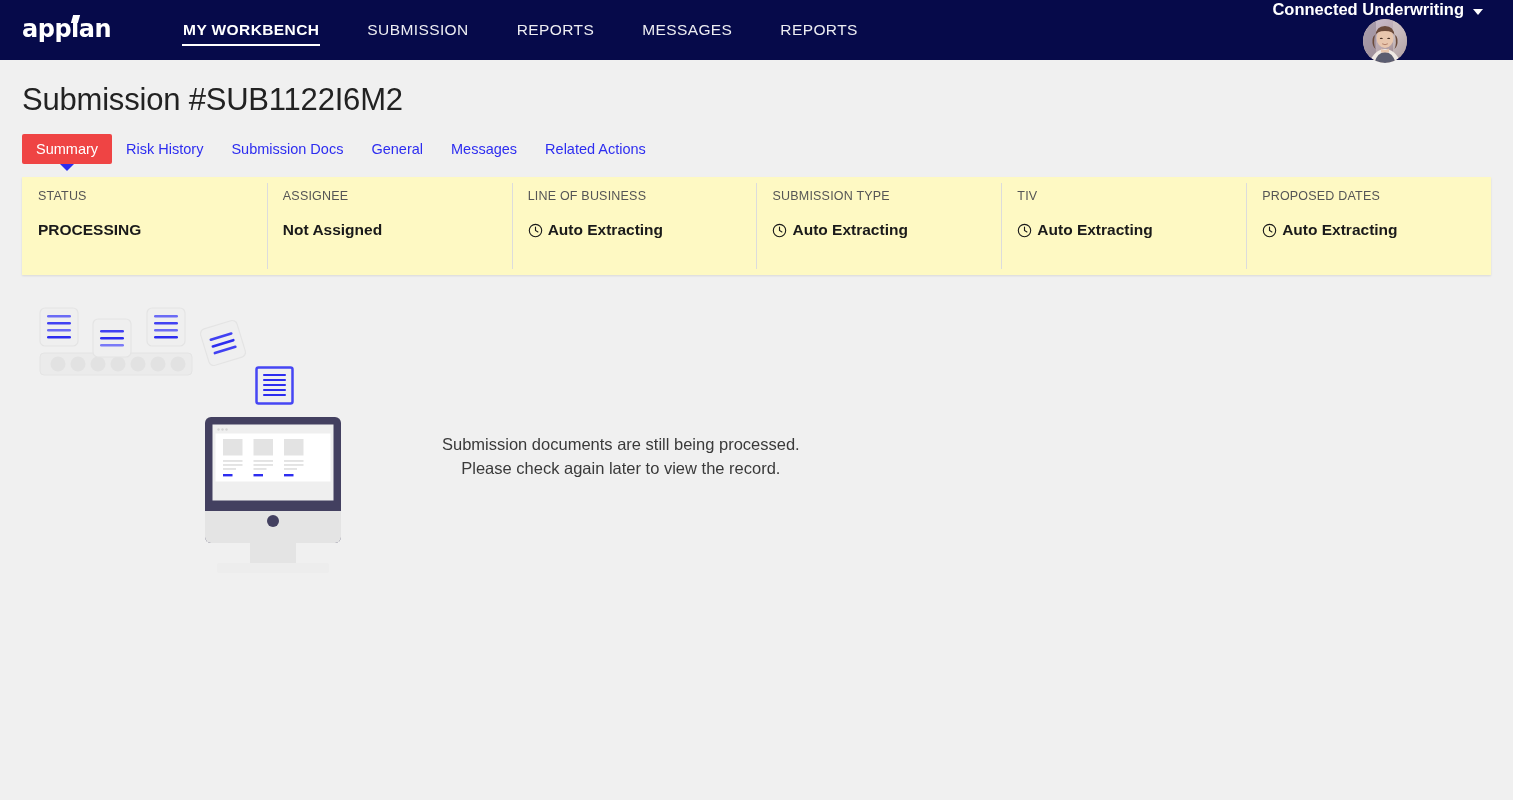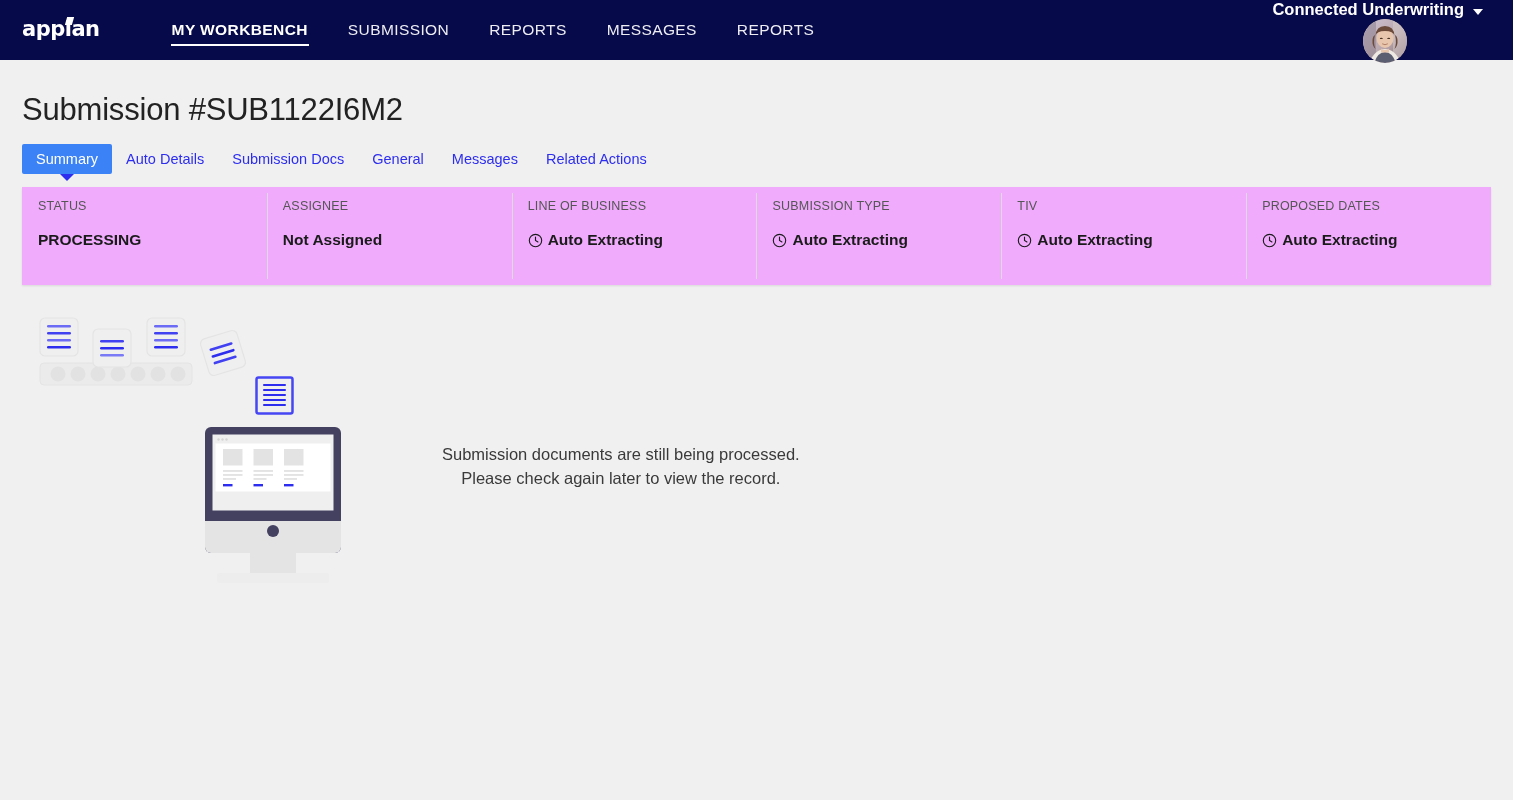--- a/index.html
+++ b/index.html
@@ -14,21 +14,21 @@
   .topbar {
     height: 60px;
     background: #060a4a;
     display: flex;
     align-items: center;
     position: relative;
   }
   .logo {
     margin-left: 22px;
     color: #ffffff;
-    font-size: 21px;
+    font-size: 24px;
     font-weight: 700;
     letter-spacing: -0.5px;
     line-height: 1;
     font-family: "DejaVu Sans", sans-serif;
     position: relative;
     top: -1px;
   }
   .logo .accent {
     display: inline-block;
     position: relative;
@@ -39,20 +39,21 @@
     top: -2px; left: 1px;
     width: 7px; height: 8px;
     background: #ffffff;
     transform: skewX(-16deg);
   }
   .navlinks {
     display: flex;
     align-items: center;
     margin-left: 52px;
     height: 60px;
+    gap: 8px;
   }
   .navlink {
     color: #ffffff;
     font-size: 15.5px;
     letter-spacing: 0.4px;
     padding: 0 20px;
     height: 60px;
     display: flex;
     align-items: center;
     position: relative;
@@ -110,42 +111,42 @@
     flex: none;
   }
   .avatar svg { display: block; }
 
   
   .page { padding: 0 22px; }
   .page-title {
     font-size: 31px;
     font-weight: 400;
     color: #222222;
-    margin-top: 32px;
+    margin-top: 22px;
     letter-spacing: -0.2px;
     font-family: "Liberation Sans", sans-serif;
   }
 
   
   .tabs {
     display: flex;
     align-items: flex-start;
     margin-top: 16px;
     gap: 0;
   }
   .tab {
     font-size: 14.5px;
     color: #2d2df0;
     padding: 7px 14px;
     cursor: pointer;
     position: relative;
     white-space: nowrap;
   }
   .tab.active {
-    background: #3b82f6;
+    background: #ef4444;
     color: #ffffff;
     border-radius: 2px;
   }
   .tab.active::after {
     content: "";
     position: absolute;
     left: 50%; margin-left: -7px;
     bottom: -7px;
     width: 0; height: 0;
     border-left: 7px solid transparent;
@@ -157,21 +158,21 @@
   .section-heading {
     margin-top: 36px;
     font-size: 14.5px;
     font-weight: 700;
     color: #6b6b6b;
   }
 
   
   .info-card {
     margin-top: 13px;
-    background: #f0abfc;
+    background: #fef9c3;
     height: 98px;
     display: flex;
     box-shadow: 0 1px 2px rgba(0,0,0,0.10);
     width: 1469px;
   }
   .info-cell {
     flex: 1 1 0;
     padding: 12px 16px 0 16px;
     position: relative;
     min-width: 0;
@@ -270,21 +271,21 @@
     </div>
   </div>
 </div>
 
 <div class="page">
 
   <h1 class="page-title">Submission #SUB1122I6M2</h1>
 
   <div class="tabs">
     <div class="tab active">Summary</div>
-    <div class="tab">Auto Details</div>
+    <div class="tab">Risk History</div>
     <div class="tab">Submission Docs</div>
     <div class="tab">General</div>
     <div class="tab">Messages</div>
     <div class="tab">Related Actions</div>
   </div>
 
 
   <div class="info-card">
 
     <div class="info-cell">

